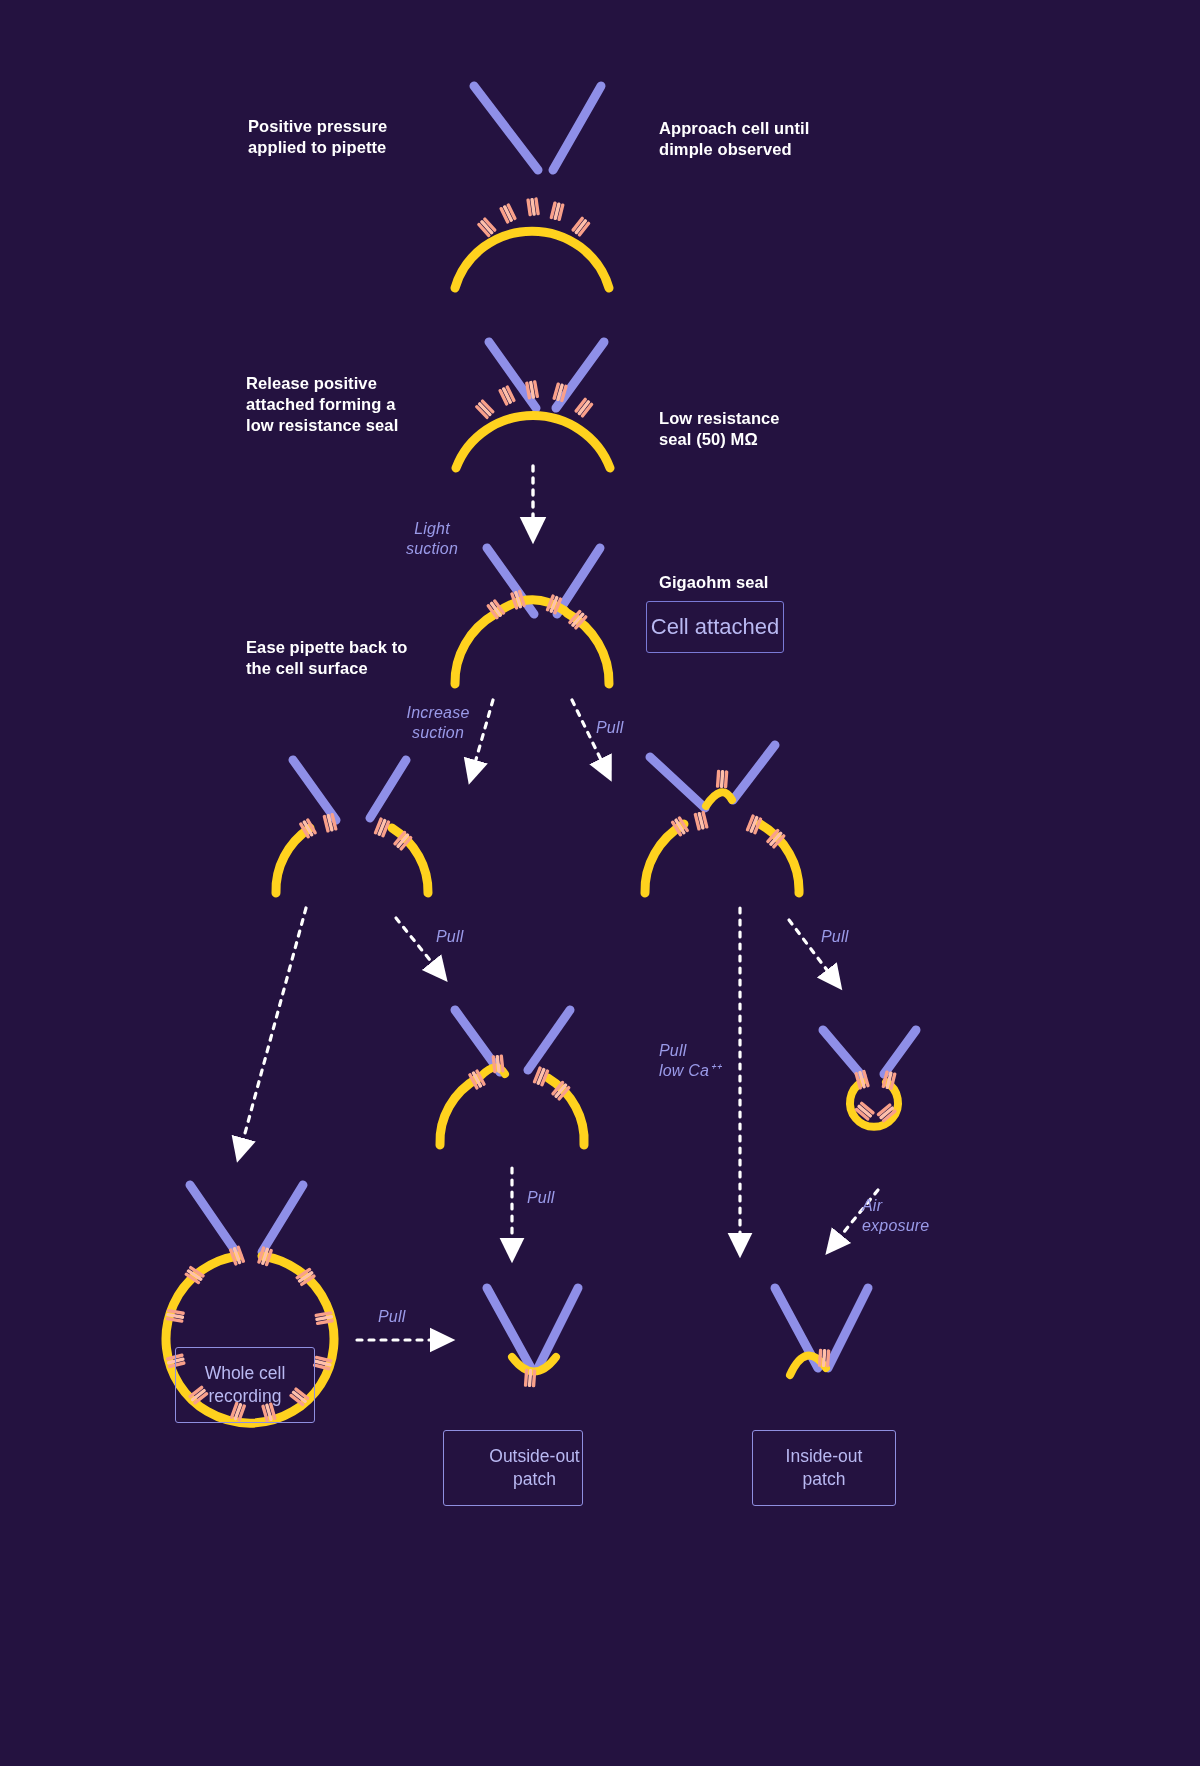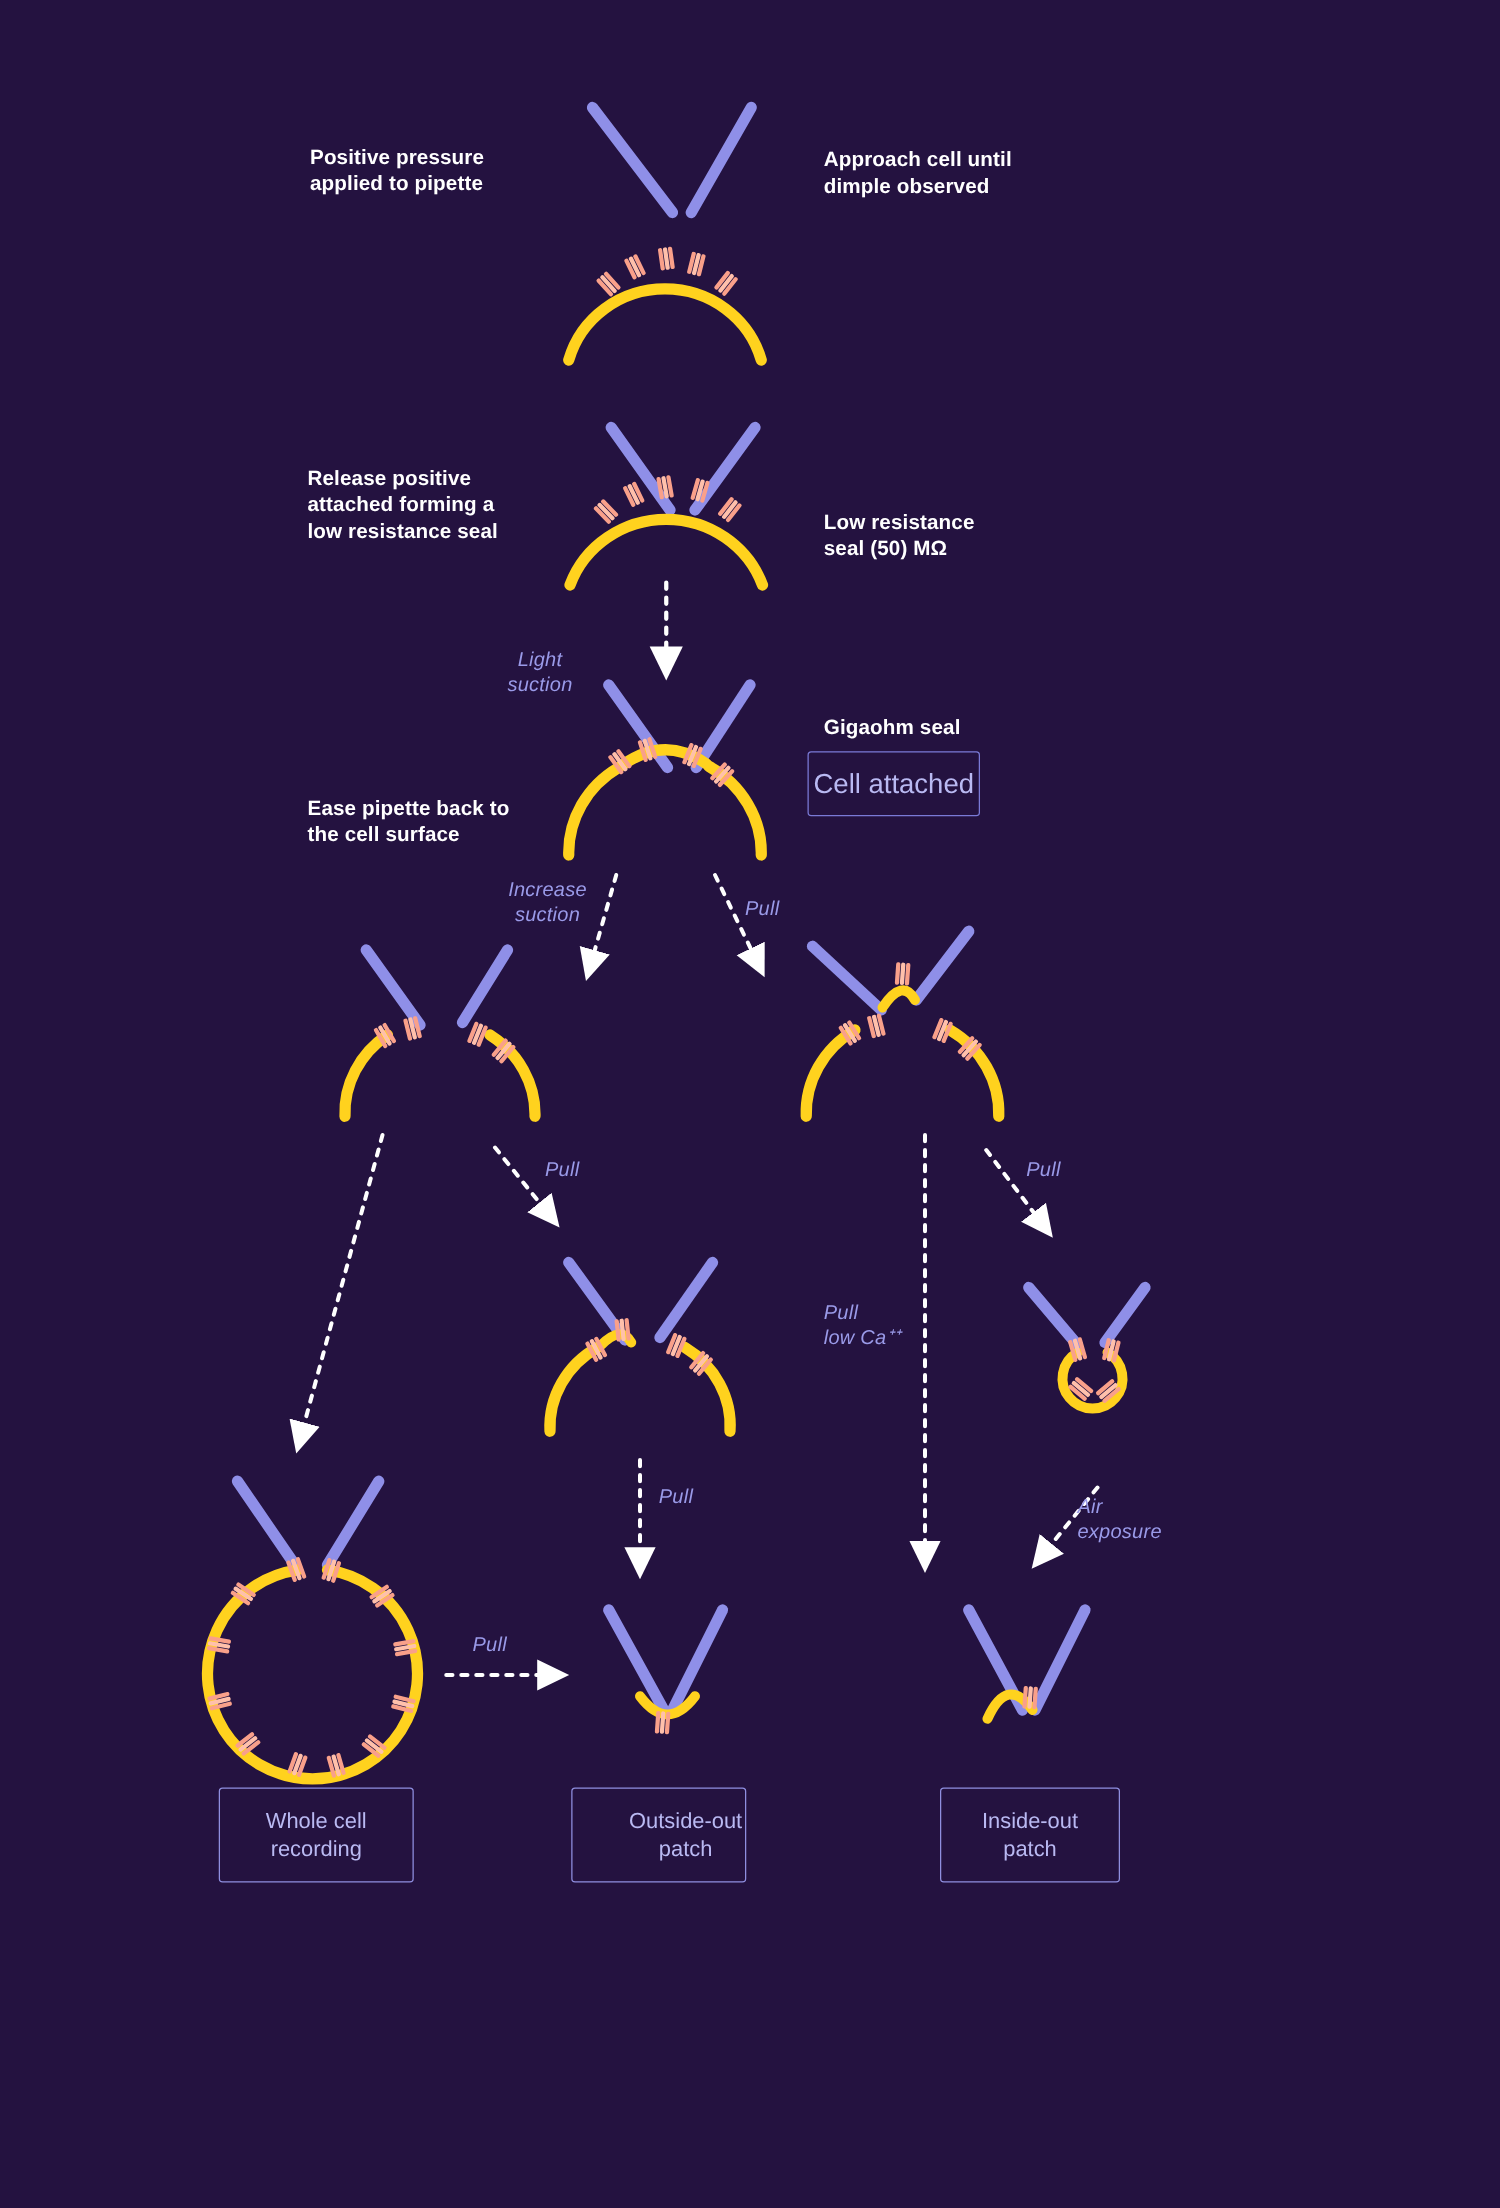--- a/index.html
+++ b/index.html
@@ -265,20 +265,20 @@
 <div class="ann" style="left:659px; top:1041px;">Pull
 low Ca⁺⁺</div>
 
 <div class="ann" style="left:527px; top:1188px;">Pull</div>
 
 <div class="ann" style="left:862px; top:1196px;">Air
 exposure</div>
 
 <div class="ann" style="left:378px; top:1307px;">Pull</div>
 
-<div class="outbox" style="left:175px; top:1430px; width:156px; height:76px;">Whole cell
+<div class="outbox" style="left:175px; top:1347px; width:140px; height:76px;">Whole cell
 recording</div>
 
-<div class="outbox" style="left:457px; top:1430px; width:140px; height:76px;padding-left:43px;">Outside-out
+<div class="outbox" style="left:443px; top:1430px; width:140px; height:76px;padding-left:43px;">Outside-out
 patch</div>
 
 <div class="outbox" style="left:752px; top:1430px; width:144px; height:76px;">Inside-out
 patch</div>
 
 </body></html>

